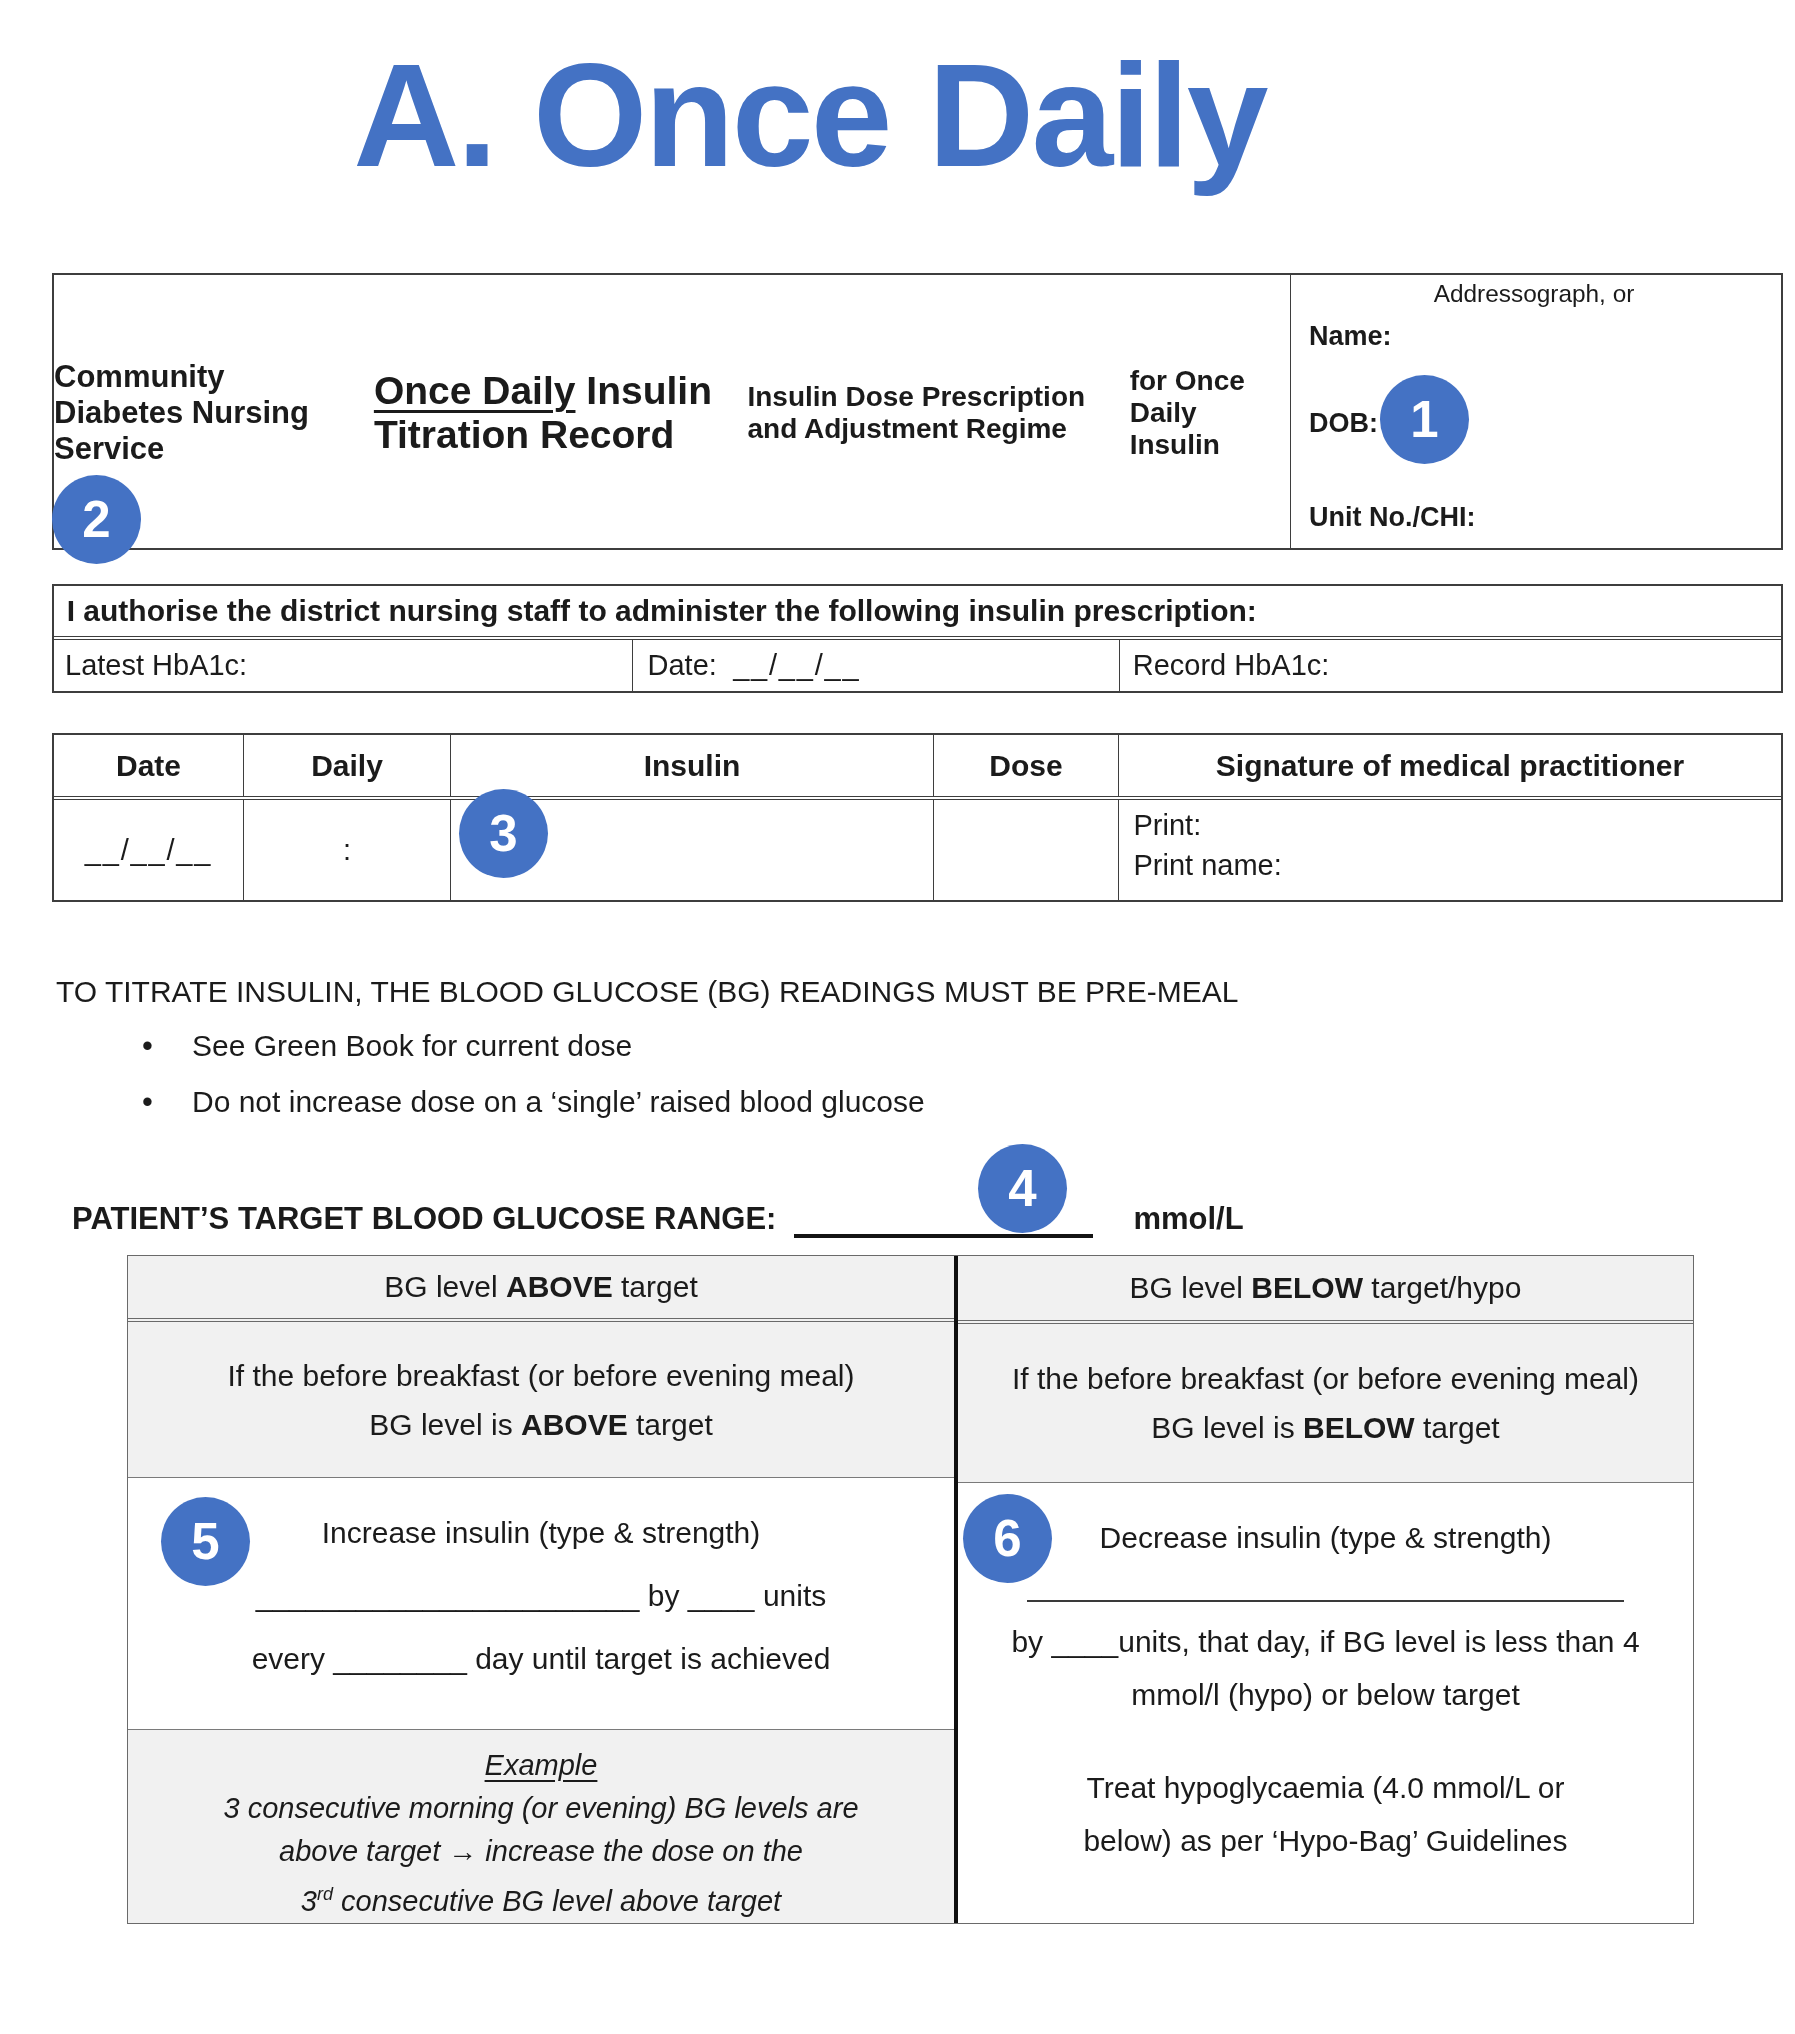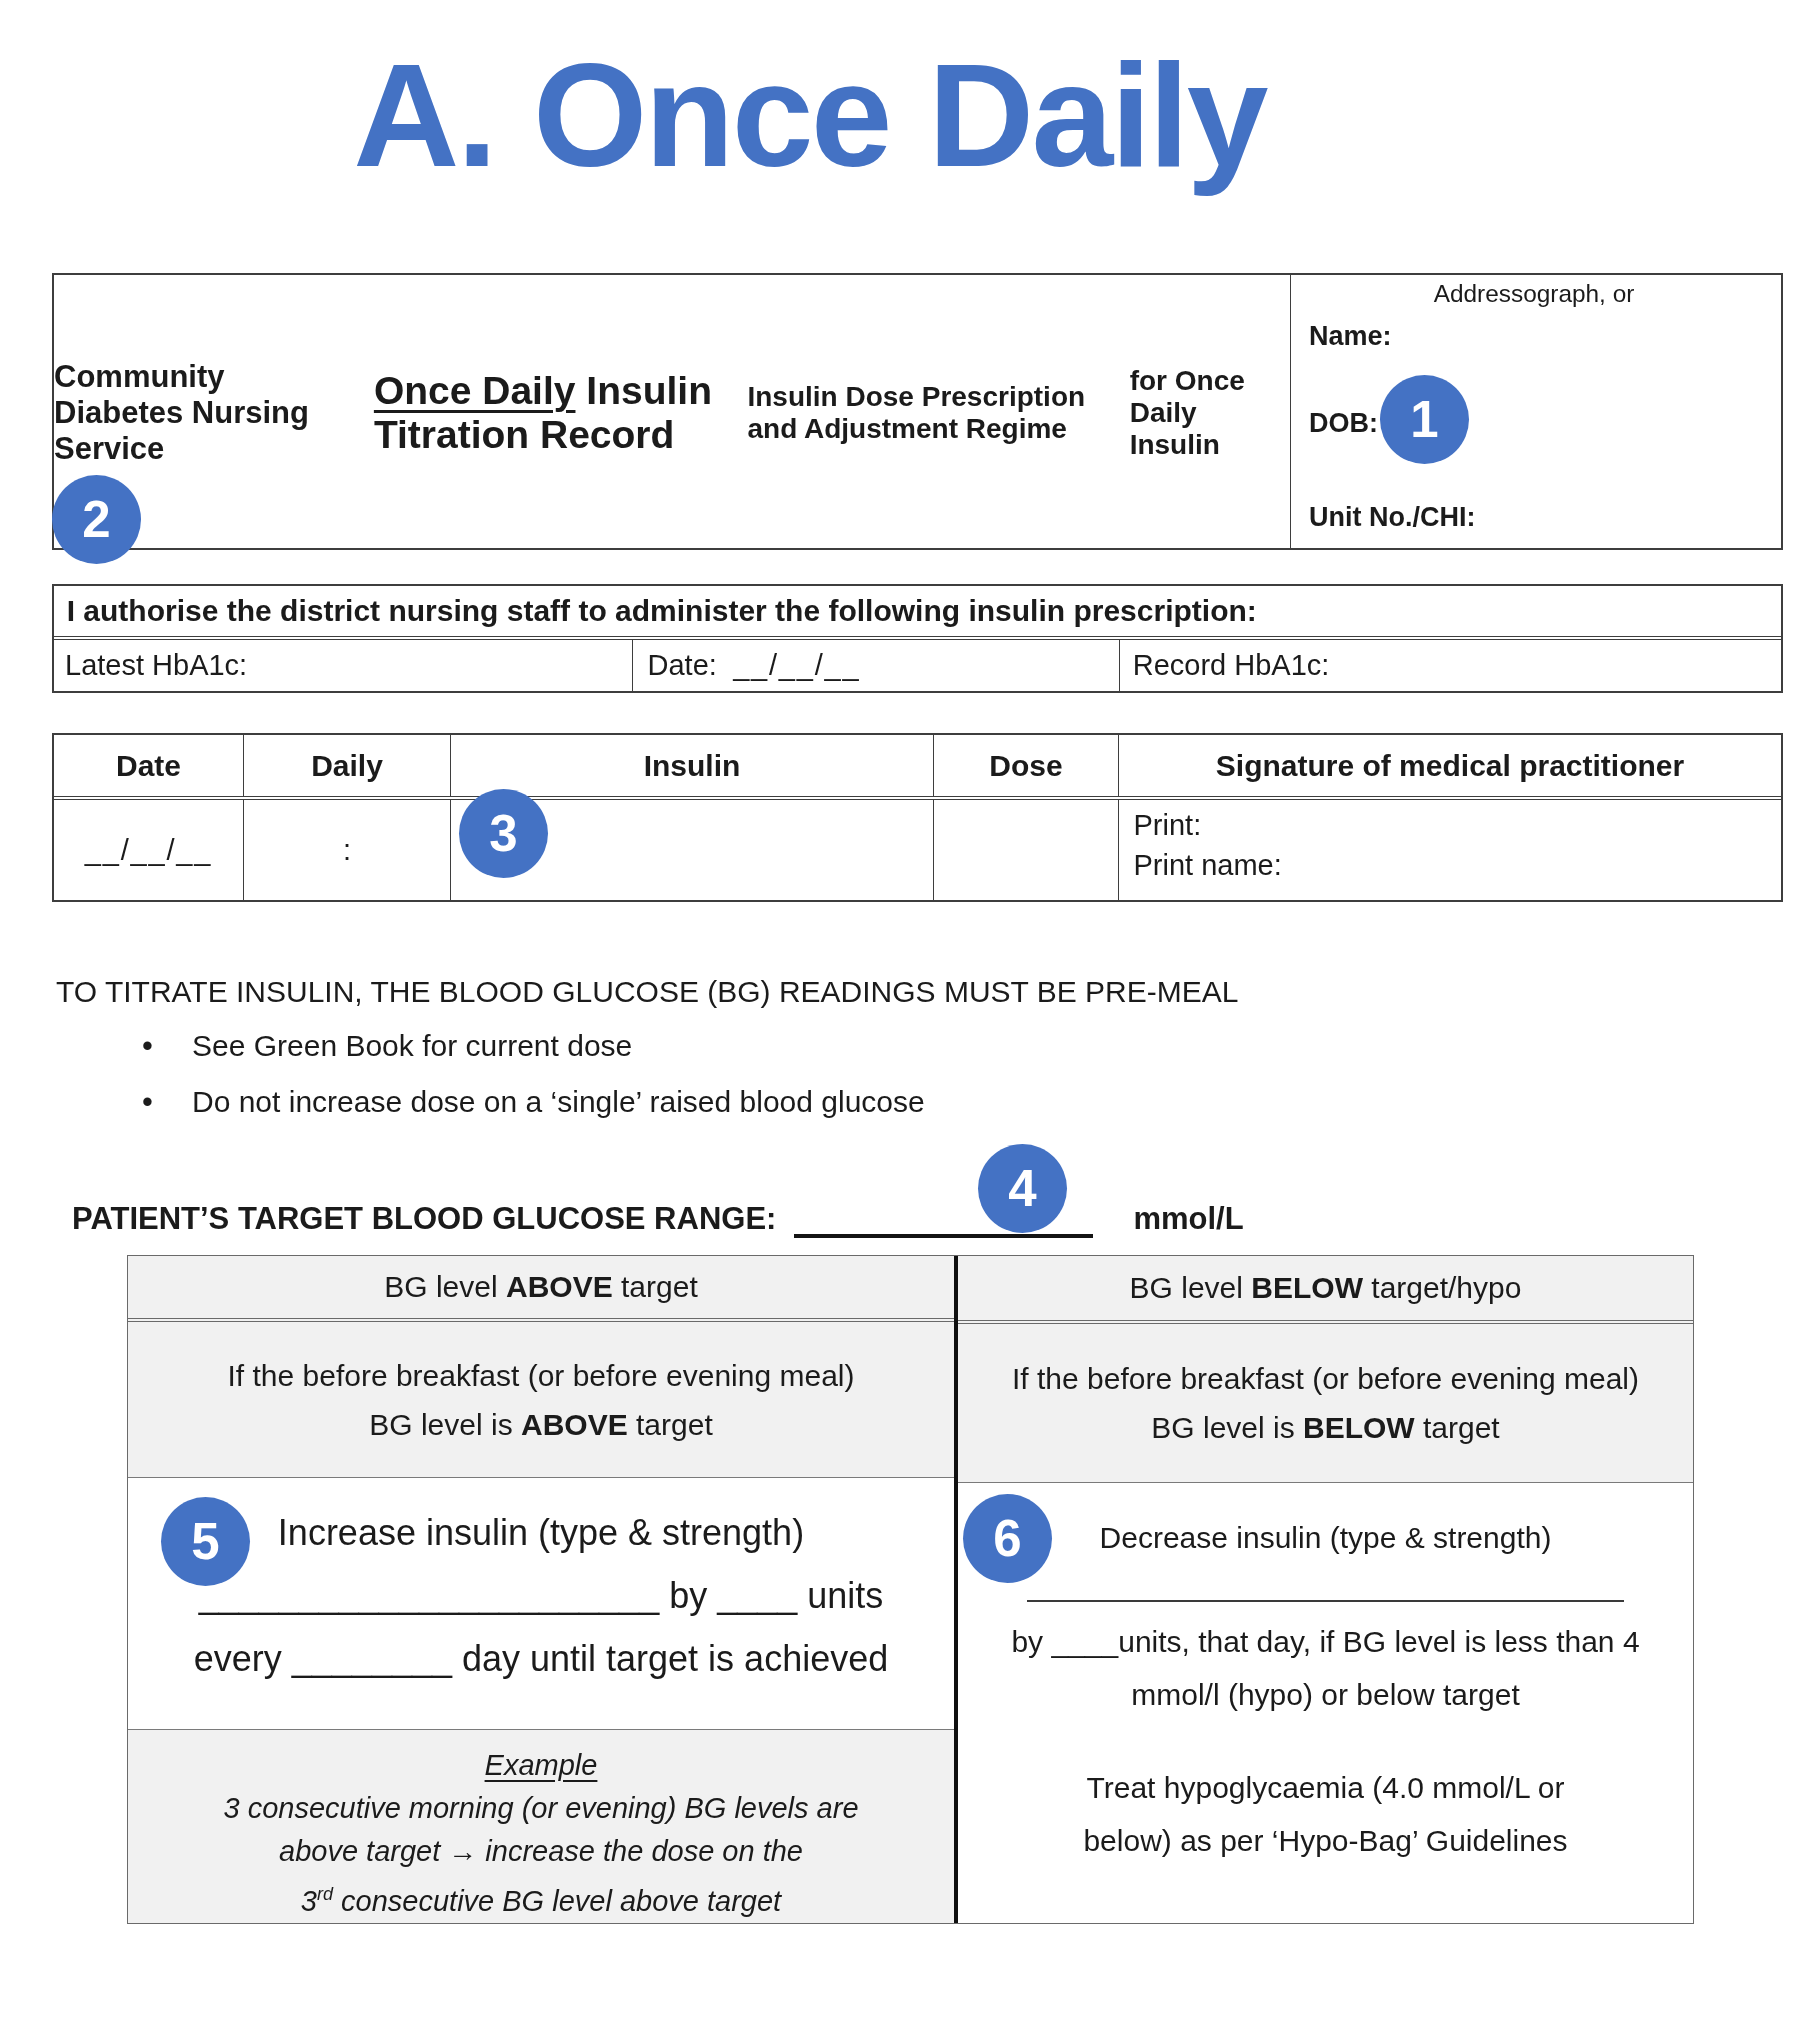--- a/index.html
+++ b/index.html
@@ -89,21 +89,21 @@
     display:flex;align-items:center;justify-content:center;font-size:30px;
   }
   .dec-r2{
     height:159px;box-sizing:border-box;background:#f1f1f1;border-bottom:1.8px solid #7a7a7a;
     display:flex;align-items:center;justify-content:center;font-size:30px;line-height:49px;text-align:center;
   }
   .dec-r2 .wrap{width:633px;}
   .bb{font-weight:bold;}
   .dec-l3{
     height:258px;box-sizing:border-box;background:#ffffff;border-bottom:1.8px solid #7a7a7a;
-    text-align:center;font-size:36px;line-height:63px;padding-top:23.5px;
+    text-align:center;font-size:30px;line-height:63px;padding-top:23.5px;
   }
   .dec-l4{
     flex:1;background:#f1f1f1;font-style:italic;text-align:center;font-size:29px;line-height:43px;padding-top:14.5px;
   }
   .dec-l4 .ex-title{text-decoration:underline;text-underline-offset:4.5px;}
   .dec-l4 sup{font-size:18px;}
   .dec-r3{flex:1;background:#ffffff;display:flex;flex-direction:column;align-items:center;font-size:30px;}
   .dec-r3 .line1{margin-top:38px;}
   .dec-r3 .rule{width:597px;border-top:2.7px solid #3a3a3a;margin-top:45px;}
   .dec-r3 .p1{margin-top:12.7px;width:660px;text-align:center;line-height:53px;}

